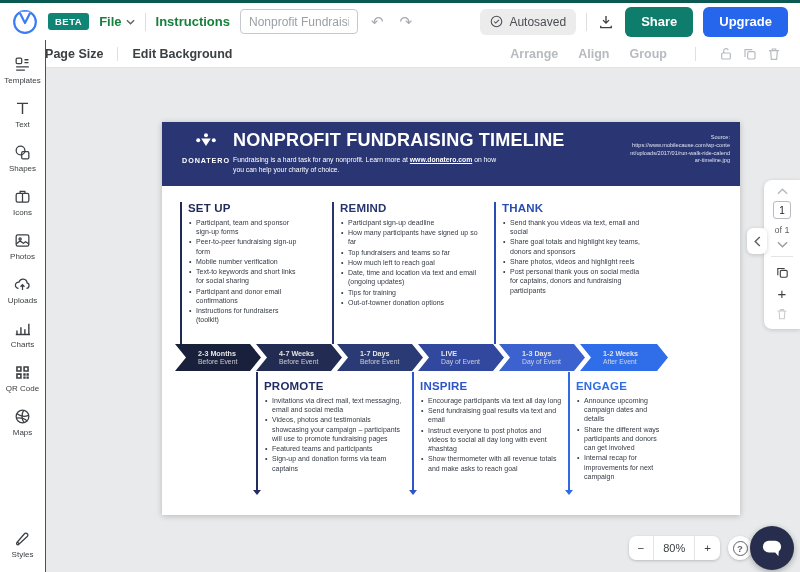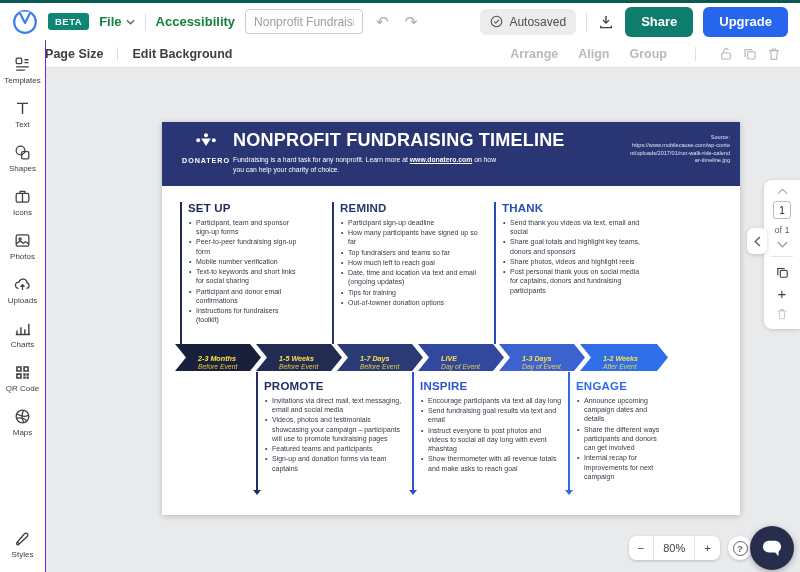--- a/index.html
+++ b/index.html
@@ -54,21 +54,21 @@
   
   .vline { position:absolute; width:2px; }
   .vline .ahead { position:absolute; left:-3px; bottom:-5px; width:0; height:0; border-left:4px solid transparent; border-right:4px solid transparent; border-top:5px solid #000; }
   .col { position:absolute; }
   .col h3 { font-size:11.5px; font-weight:700; letter-spacing:.2px; margin-bottom:4px; }
   .col ul { list-style:none; }
   .col li { position:relative; font-size:7px; line-height:1.32; color:#343a44; padding-left:8px; margin-bottom:1px; }
   .col li::before { content:"•"; position:absolute; left:1px; top:0; }
 
   
-  .chev { position:absolute; top:222px; height:27px; color:#fde047; display:flex; flex-direction:column; justify-content:flex-end; padding-left:23px; clip-path:polygon(0 0, calc(100% - 11px) 0, 100% 50%, calc(100% - 11px) 100%, 0 100%, 11px 50%);font-style:italic; }
+  .chev { position:absolute; top:222px; height:27px; color:#e5e5e5; display:flex; flex-direction:column; justify-content:center; padding-left:23px; clip-path:polygon(0 0, calc(100% - 11px) 0, 100% 50%, calc(100% - 11px) 100%, 0 100%, 11px 50%); }
   .chev .l1 { font-size:7.2px; font-weight:700; line-height:1.25; }
   .chev .l2 { font-size:6.8px; opacity:.85; line-height:1.25; }
 
   
   .pagenav { position:absolute; right:0; top:112px; width:36px; background:#fff; border-radius:8px 0 0 8px; box-shadow:0 1px 4px rgba(0,0,0,.16); display:flex; flex-direction:column; align-items:center; padding:8px 0; gap:6px; }
   .pn-box { width:18px; height:18px; border:1px solid #b9bcc2; border-radius:3px; font-size:10px; color:#202124; display:flex; align-items:center; justify-content:center; }
   .pn-of { font-size:9px; color:#5f6368; }
   .pn-div { width:22px; height:1px; background:#e4e4e4; margin:2px 0; }
   .pn-plus { font-size:15px; color:#3c4043; line-height:1; }
   .collapse-tab { position:absolute; right:33px; top:160px; width:20px; height:26px; background:#fff; border-radius:6px; box-shadow:0 1px 4px rgba(0,0,0,.18); display:flex; align-items:center; justify-content:center; }
@@ -96,21 +96,21 @@
       </svg>
       <span class="beta" style="background-color: rgb(15, 133, 117);">BETA</span>
       <div class="menu-item">
         <span>File</span>
         <svg width="9" height="6" viewBox="0 0 10 6">
             <path d="M1 1l4 4 4-4" fill="none" stroke="#5f6368" stroke-width="1.6"></path>
           </svg>
       </div>
       <div class="vdiv"></div>
       <div class="menu-item">
-        <span>Accessibility</span>
+        <span>Instructions</span>
       </div>
       <input class="title-input" value="Nonprofit Fundraising Ti..." style="">
       <button class="histbtn">↶</button>
       <button class="histbtn">↷</button>
     </div>
     <div class="tb-right">
       <div class="autosaved">
         <svg width="13" height="13" viewBox="0 0 16 16">
             <circle cx="8" cy="8" r="6.5" fill="none" stroke="#4a4d52" stroke-width="1.3"></circle>
             <path d="M5 8l2 2 4-4" fill="none" stroke="#4a4d52" stroke-width="1.3"></path>
@@ -280,21 +280,21 @@
           <li>Tips for training</li>
           <li>Out-of-towner donation options</li>
         </ul>
       </div>
 
       <div class="chev" style="left: 13px; width: 86px; background-color: rgb(24, 32, 60);">
         <span class="l1">2-3 Months</span>
         <span class="l2">Before Event</span>
       </div>
       <div class="chev" style="left: 94px; width: 86px; background-color: rgb(34, 44, 82);">
-        <span class="l1">1-5 Weeks</span>
+        <span class="l1">4-7 Weeks</span>
         <span class="l2">Before Event</span>
       </div>
       <div class="chev" style="left: 175px; width: 86px; background-color: rgb(42, 58, 116);">
         <span class="l1">1-7 Days</span>
         <span class="l2">Before Event</span>
       </div>
       <div class="chev" style="left: 256px; width: 86px; background-color: rgb(49, 72, 158);">
         <span class="l1">LIVE</span>
         <span class="l2">Day of Event</span>
       </div>

